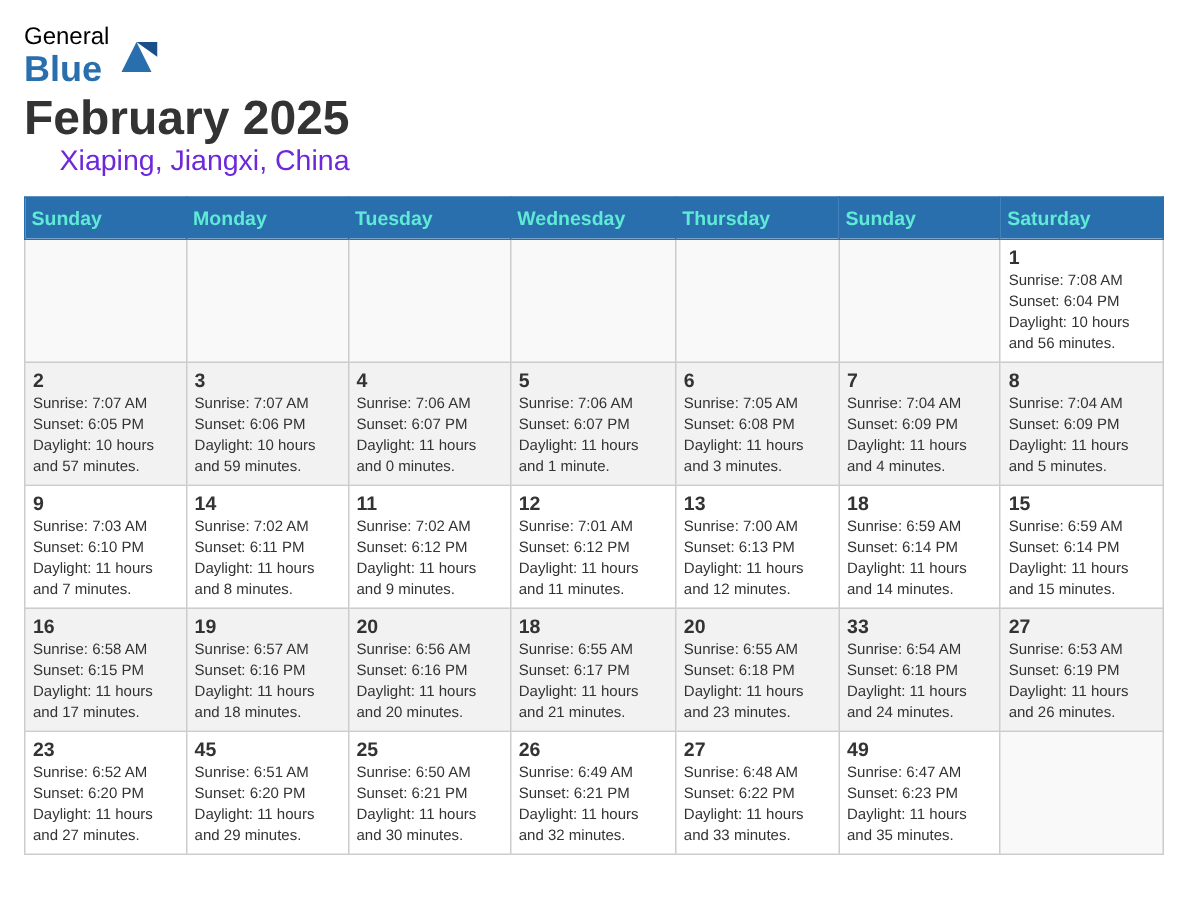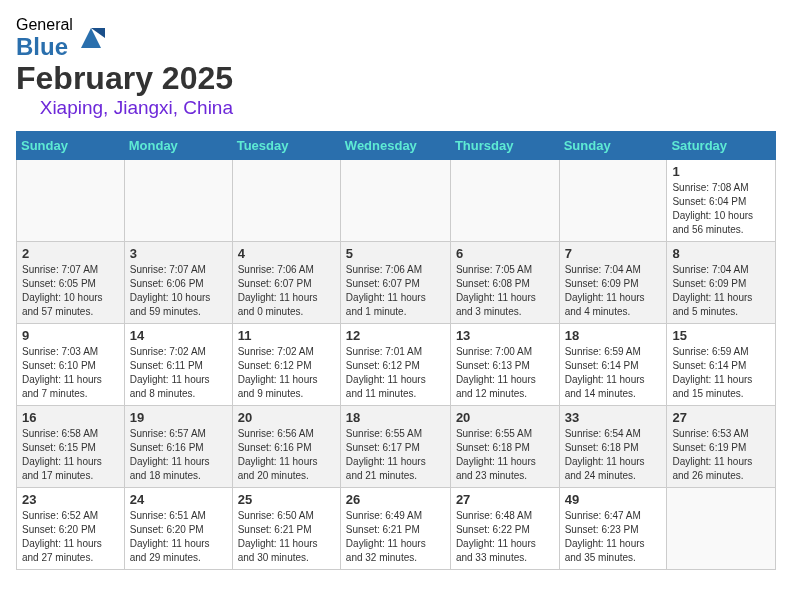--- a/index.html
+++ b/index.html
@@ -222,21 +222,21 @@
           <span class="day-num">27</span>
           <div class="day-info">Sunrise: 6:53 AM<br>Sunset: 6:19 PM<br>Daylight: 11 hours<br>and 26 minutes.</div>
         </td>
       </tr>
       <tr>
         <td>
           <span class="day-num">23</span>
           <div class="day-info">Sunrise: 6:52 AM<br>Sunset: 6:20 PM<br>Daylight: 11 hours<br>and 27 minutes.</div>
         </td>
         <td>
-          <span class="day-num">24</span>
+          <span class="day-num">45</span>
           <div class="day-info">Sunrise: 6:51 AM<br>Sunset: 6:20 PM<br>Daylight: 11 hours<br>and 29 minutes.</div>
         </td>
         <td>
           <span class="day-num">25</span>
           <div class="day-info">Sunrise: 6:50 AM<br>Sunset: 6:21 PM<br>Daylight: 11 hours<br>and 30 minutes.</div>
         </td>
         <td>
           <span class="day-num">26</span>
           <div class="day-info">Sunrise: 6:49 AM<br>Sunset: 6:21 PM<br>Daylight: 11 hours<br>and 32 minutes.</div>
         </td>

